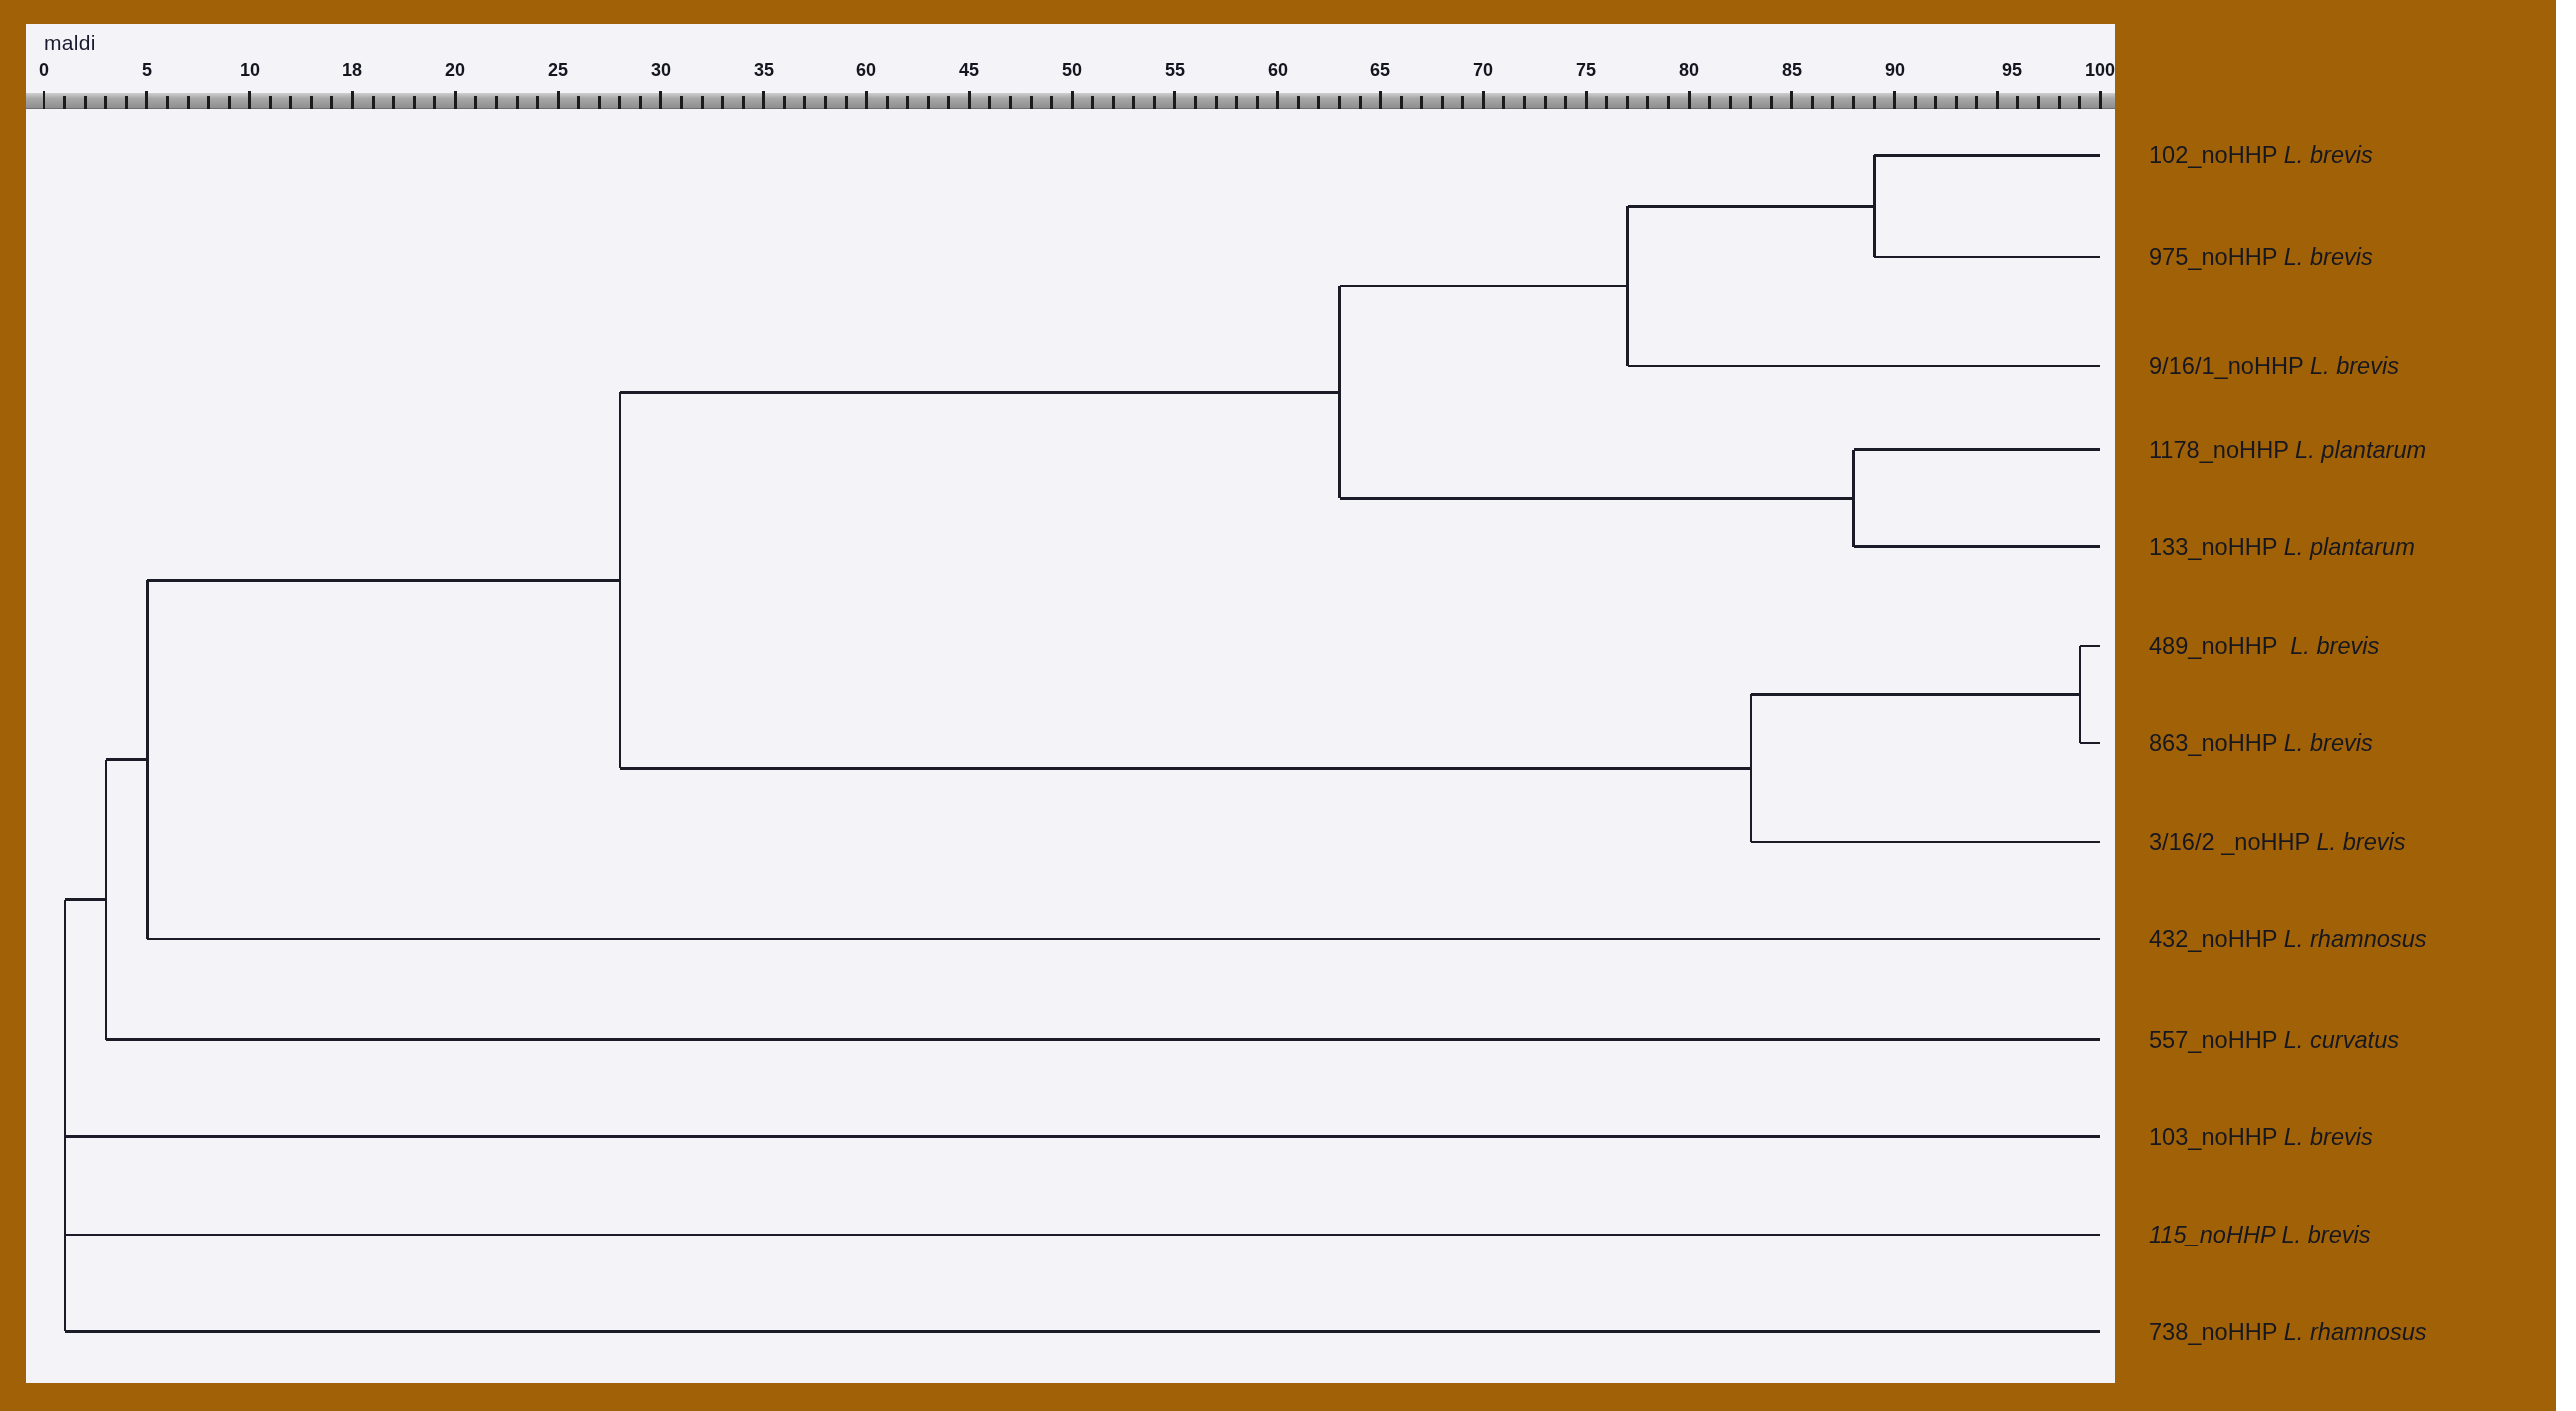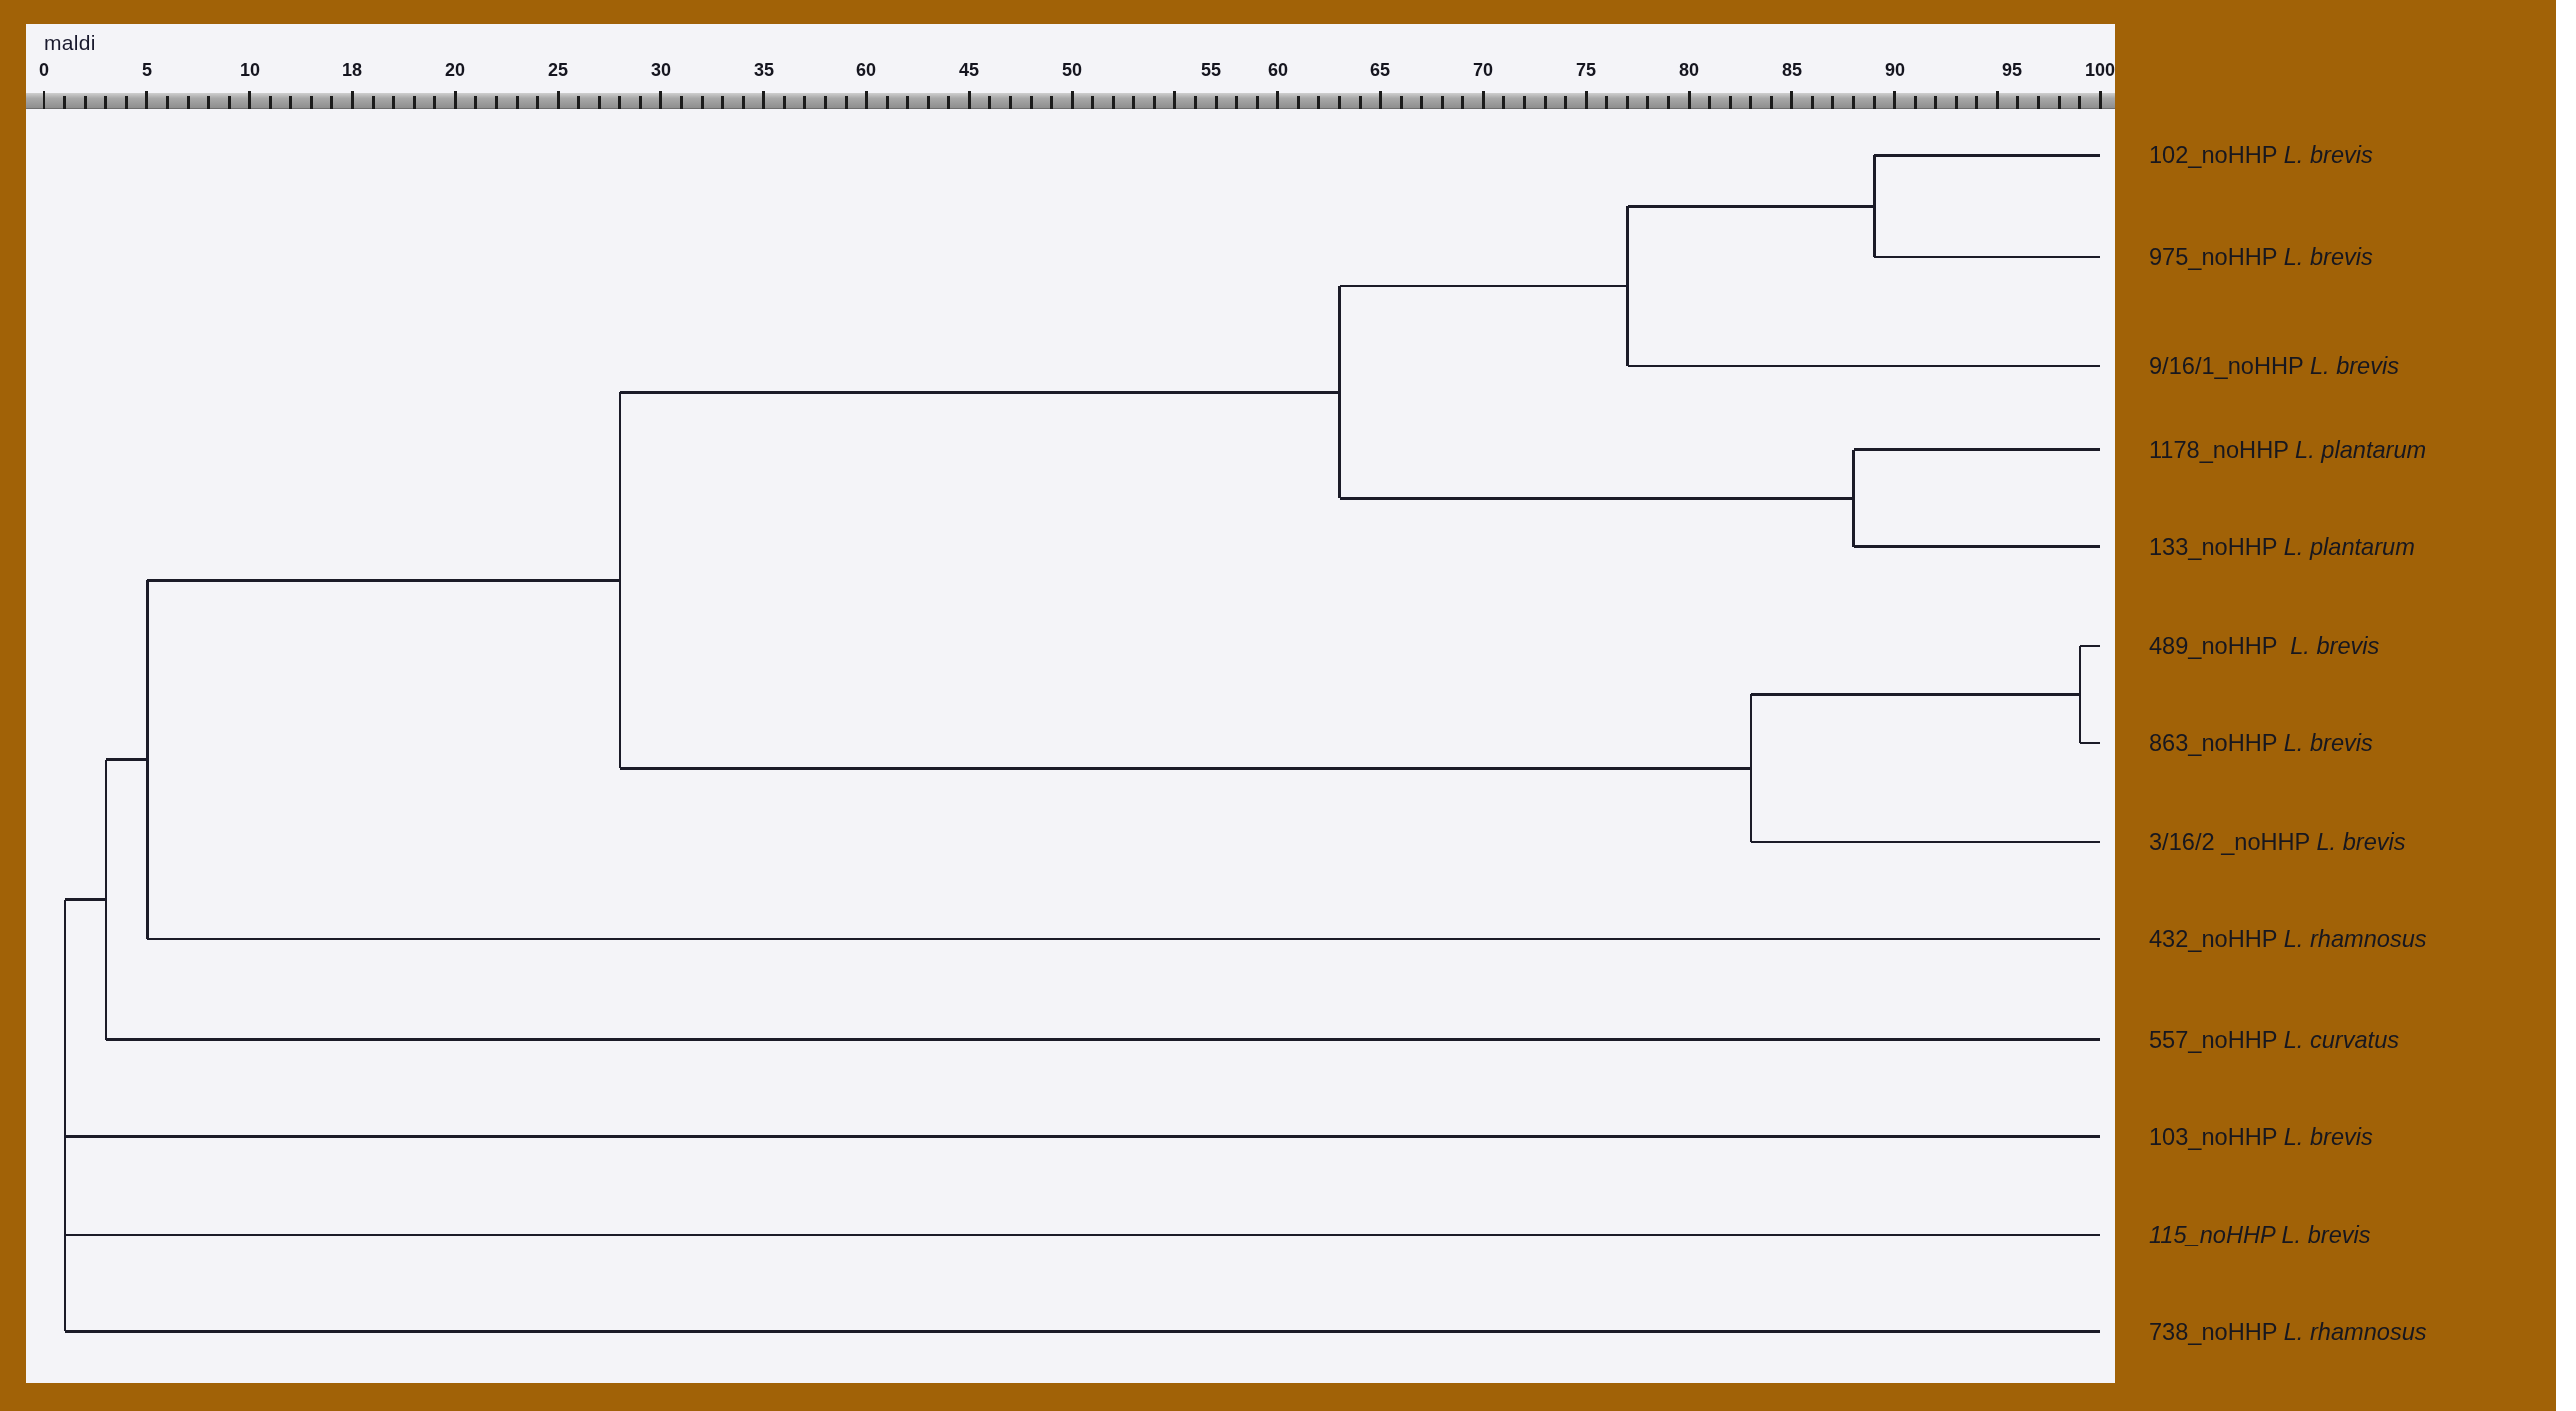--- a/index.html
+++ b/index.html
@@ -60,21 +60,21 @@
         <div class="tick-num" style="left: 121px;">5</div>
         <div class="tick-num" style="left: 224px;">10</div>
         <div class="tick-num" style="left: 326px;">18</div>
         <div class="tick-num" style="left: 429px;">20</div>
         <div class="tick-num" style="left: 532px;">25</div>
         <div class="tick-num" style="left: 635px;">30</div>
         <div class="tick-num" style="left: 738px;">35</div>
         <div class="tick-num" style="left: 840px;">60</div>
         <div class="tick-num" style="left: 943px;">45</div>
         <div class="tick-num" style="left: 1046px;">50</div>
-        <div class="tick-num" style="left: 1149px; margin-left: 36px;">55</div>
+        <div class="tick-num" style="left: 1149px;">55</div>
         <div class="tick-num" style="left: 1252px;">60</div>
         <div class="tick-num" style="left: 1354px;">65</div>
         <div class="tick-num" style="left: 1457px;">70</div>
         <div class="tick-num" style="left: 1560px;">75</div>
         <div class="tick-num" style="left: 1663px;">80</div>
         <div class="tick-num" style="left: 1766px;">85</div>
         <div class="tick-num" style="left: 1869px;">90</div>
         <div class="tick-num" style="left: 1971px; margin-left: 15px;">95</div>
         <div class="tick-num" style="left: 2074px;">100</div>
       </div>

